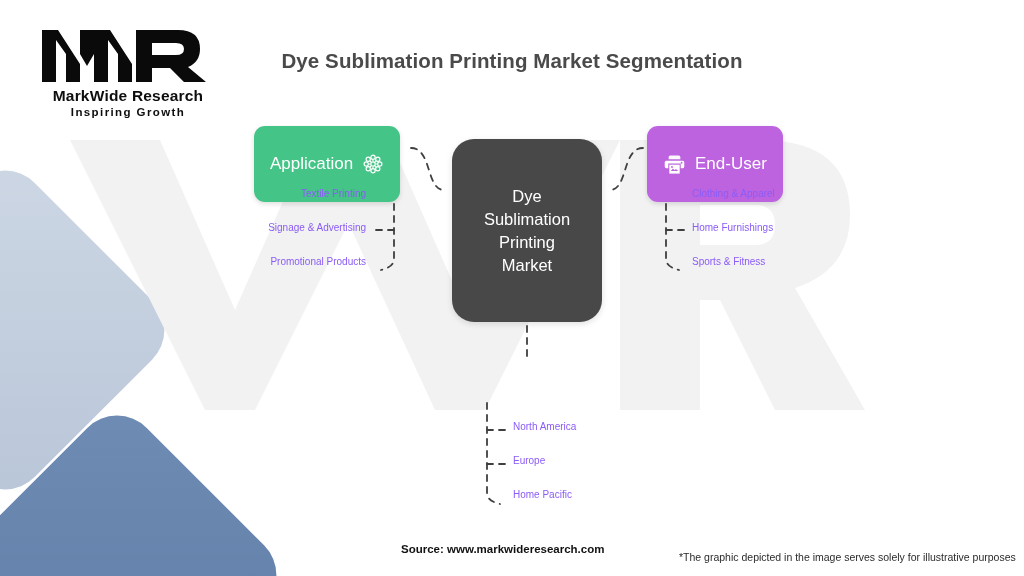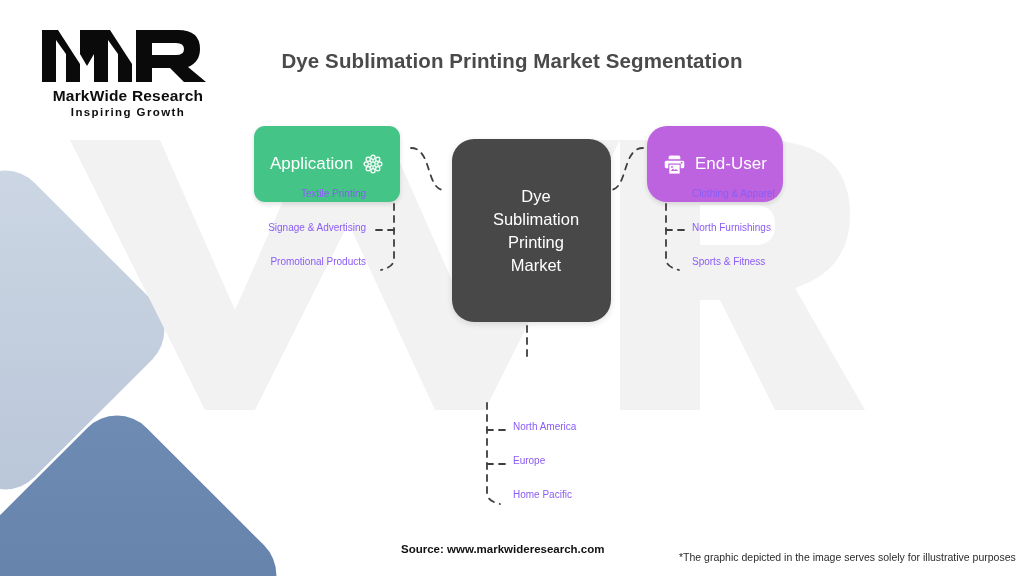--- a/index.html
+++ b/index.html
@@ -101,21 +101,20 @@
     left: 452px;
     top: 139px;
     width: 150px;
     height: 183px;
     background: #484848;
     border-radius: 22px;
     display: flex;
     align-items: center;
     justify-content: center;
     box-shadow: 0 2px 6px rgba(0,0,0,0.12);
-    padding-left: 9px;
   }
   .center-label {
     color: #ffffff;
     font-size: 16.5px;
     line-height: 23px;
     text-align: center;
     white-space: pre-line;
   }
 
   
@@ -125,21 +124,21 @@
     align-items: center;
     gap: 9px;
     padding: 16px 16px;
     height: 44px;
     border-radius: 11px;
     color: #ffffff;
     font-size: 17px;
     box-shadow: 0 2px 5px rgba(0,0,0,0.13);
   }
   .badge-application { left: 254px; top: 126px; background: #45c487; }
-  .badge-enduser     { left: 647px; top: 126px; background: #bd63df; border-radius: 20px; }
+  .badge-enduser     { left: 647px; top: 126px; background: #bd63df; }
   .badge-region      { left: 467px; top: 359px; background: #d9cc28; }
   .badge-icon { display: flex; align-items: center; }
 
   
   .leaf {
     position: absolute;
     font-size: 10px;
     color: #8b5cf6;
     white-space: nowrap;
   }
@@ -275,21 +274,21 @@
     </span>
     <span>End-User</span>
   </div>
 
 
   <div class="leaf leaf-left l-a1">Textile Printing</div>
   <div class="leaf leaf-left l-a2">Signage &amp; Advertising</div>
   <div class="leaf leaf-left l-a3">Promotional Products</div>
 
   <div class="leaf leaf-right l-e1">Clothing &amp; Apparel</div>
-  <div class="leaf leaf-right l-e2">North Furnishings</div>
+  <div class="leaf leaf-right l-e2">Home Furnishings</div>
   <div class="leaf leaf-right l-e3">Sports &amp; Fitness</div>
 
   <div class="leaf leaf-right l-r1">North America</div>
   <div class="leaf leaf-right l-r2">Europe</div>
   <div class="leaf leaf-right l-r3">Home Pacific</div>
 
   <div class="source">Source: www.markwideresearch.com</div>
   <div class="disclaimer">*The graphic depicted in the image serves solely for illustrative purposes</div>
 
 </div>

